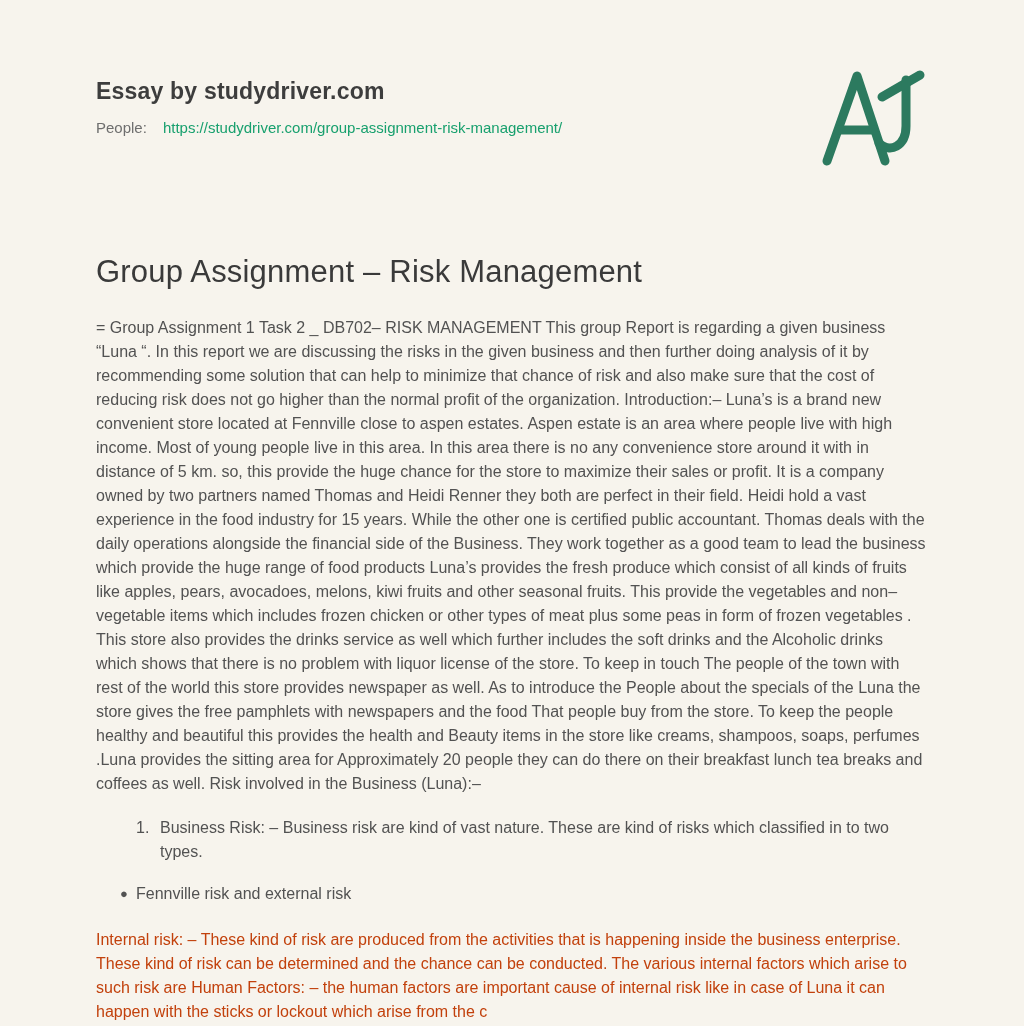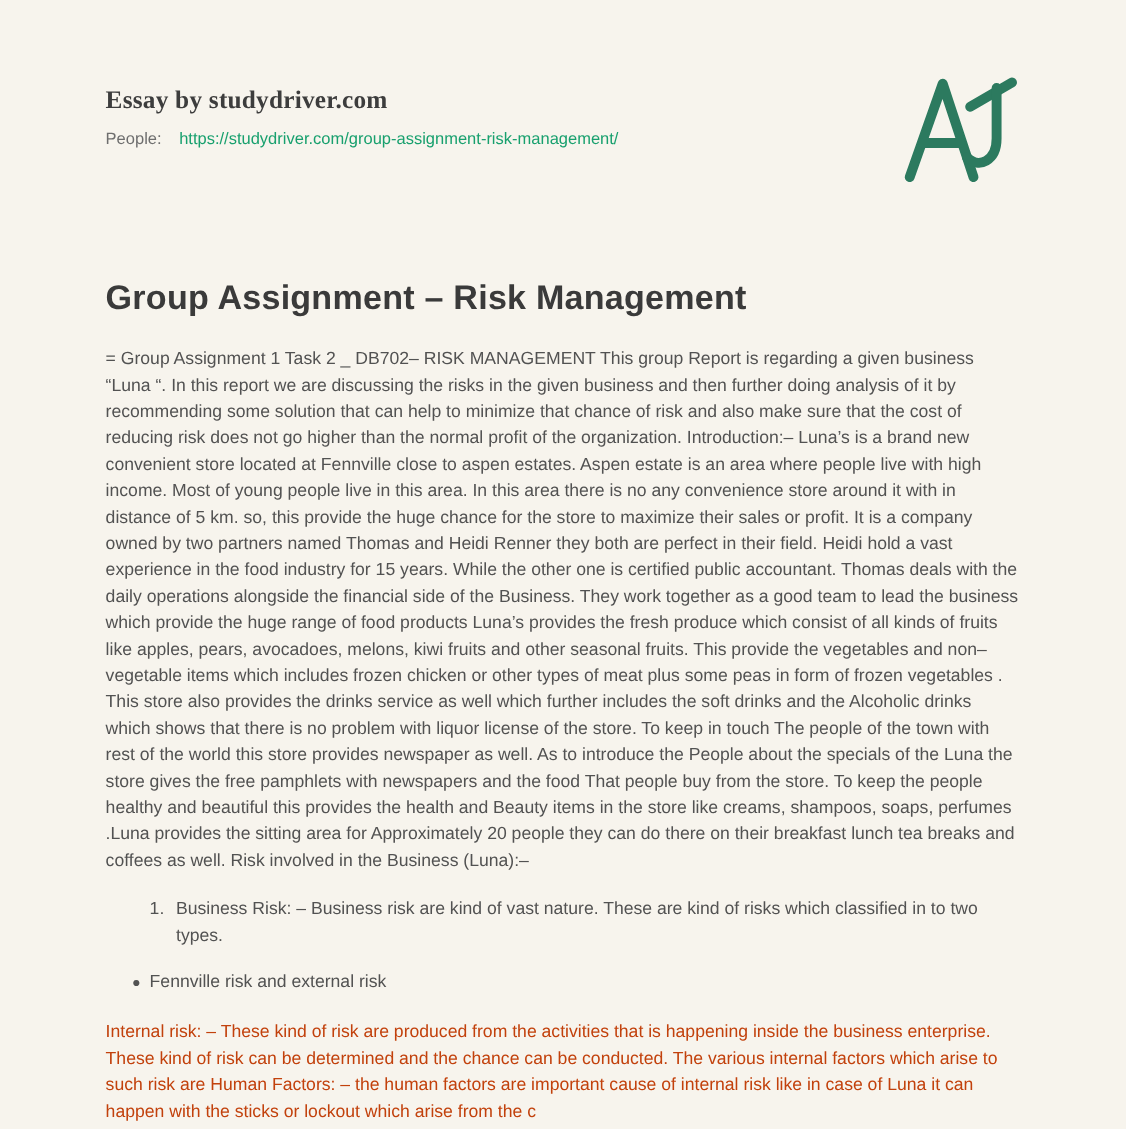--- a/index.html
+++ b/index.html
@@ -18,21 +18,20 @@
     width: 1024px;
     height: 1026px;
     padding: 78px 96px 0 96px;
   }
   
   .byline {
     font-size: 23px;
     font-weight: 700;
     color: #3d3d3d;
     letter-spacing: 0.2px;
-    font-family: Liberation Serif, serif;
   }
   .source-line {
     margin-top: 14px;
     font-size: 15px;
     color: #6e6e6e;
   }
   .source-line a {
     color: #18a06e;
     text-decoration: none;
     margin-left: 16px;
@@ -43,21 +42,21 @@
     top: 66px;
     right: 92px;
     width: 112px;
     height: 102px;
   }
   .logo svg { width: 100%; height: 100%; }
   
   .title {
     margin-top: 118px;
     font-size: 31px;
-    font-weight: 700;
+    font-weight: 400;
     color: #3a3a3a;
     letter-spacing: 0.2px;
   }
   .body-text {
     margin-top: 26px;
     font-size: 16px;
     line-height: 24px;
     color: #525252;
     text-align: left;
   }

